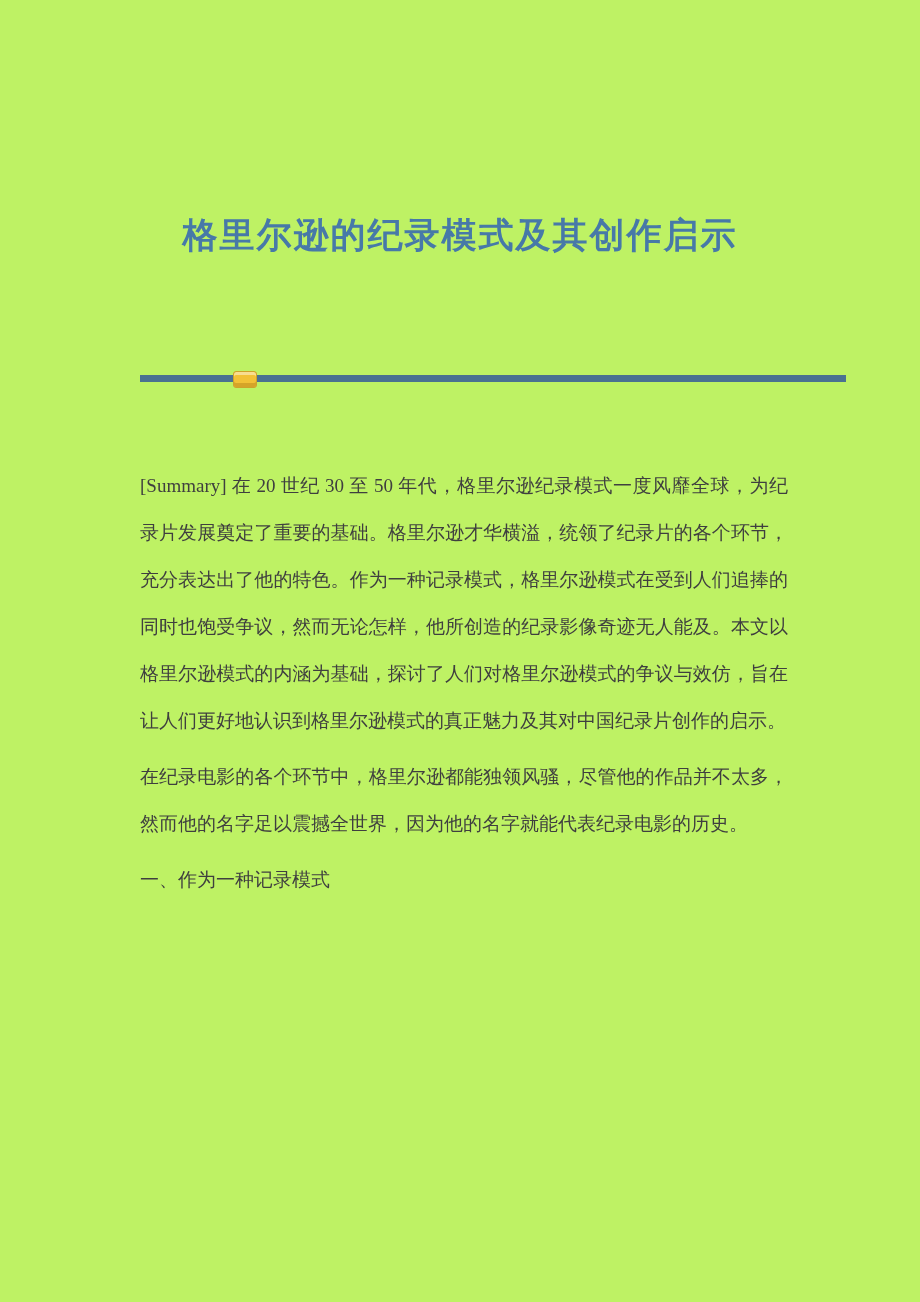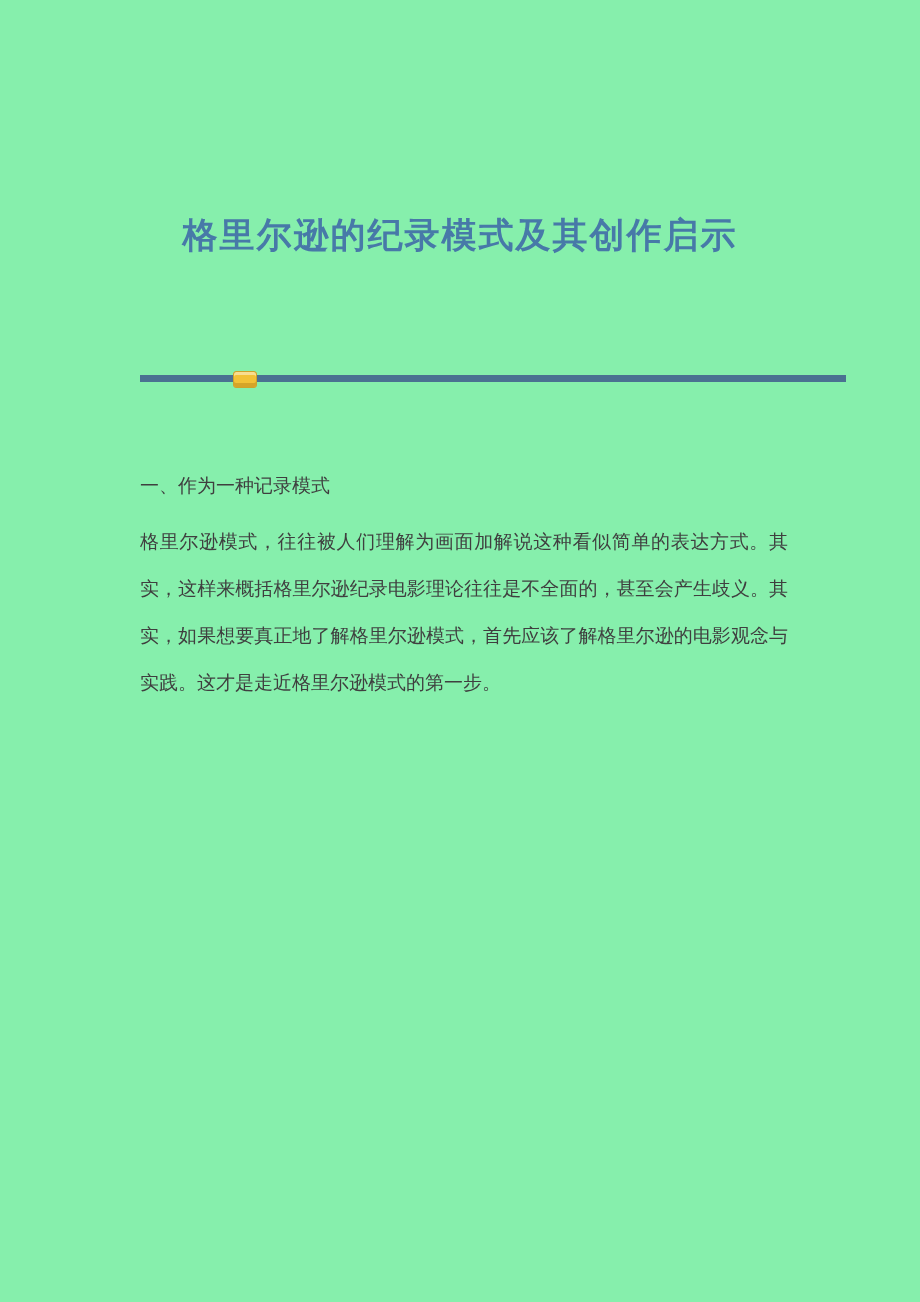--- a/index.html
+++ b/index.html
@@ -5,21 +5,21 @@
   html, body {
     margin: 0;
     padding: 0;
     background: #ffffff;
   }
   .page {
     position: relative;
     width: 920px;
     height: 1302px;
     margin: 0 auto;
-    background: #86efac;
+    background: #bef264;
     overflow: hidden;
     font-family: "Liberation Serif", "DejaVu Serif", serif;
   }
   .title {
     position: absolute;
     top: 212px;
     left: 0;
     width: 100%;
     margin: 0;
     text-align: center;
@@ -79,17 +79,18 @@
 <main class="page">
 
   <h1 class="title">格里尔逊的纪录模式及其创作启示</h1>
 
   <div class="divider-row">
     <div class="divider-bar"></div>
     <div class="divider-icon"></div>
   </div>
 
   <section class="body">
+    <p class="para">[Summary] 在 20 世纪 30 至 50 年代，格里尔逊纪录模式一度风靡全球，为纪录片发展奠定了重要的基础。格里尔逊才华横溢，统领了纪录片的各个环节，充分表达出了他的特色。作为一种记录模式，格里尔逊模式在受到人们追捧的同时也饱受争议，然而无论怎样，他所创造的纪录影像奇迹无人能及。本文以格里尔逊模式的内涵为基础，探讨了人们对格里尔逊模式的争议与效仿，旨在让人们更好地认识到格里尔逊模式的真正魅力及其对中国纪录片创作的启示。</p>
+    <p class="para">在纪录电影的各个环节中，格里尔逊都能独领风骚，尽管他的作品并不太多，然而他的名字足以震撼全世界，因为他的名字就能代表纪录电影的历史。</p>
     <p class="para">一、作为一种记录模式</p>
-    <p class="para">格里尔逊模式，往往被人们理解为画面加解说这种看似简单的表达方式。其实，这样来概括格里尔逊纪录电影理论往往是不全面的，甚至会产生歧义。其实，如果想要真正地了解格里尔逊模式，首先应该了解格里尔逊的电影观念与实践。这才是走近格里尔逊模式的第一步。</p>
   </section>
 
 </main>
 
 </body></html>

